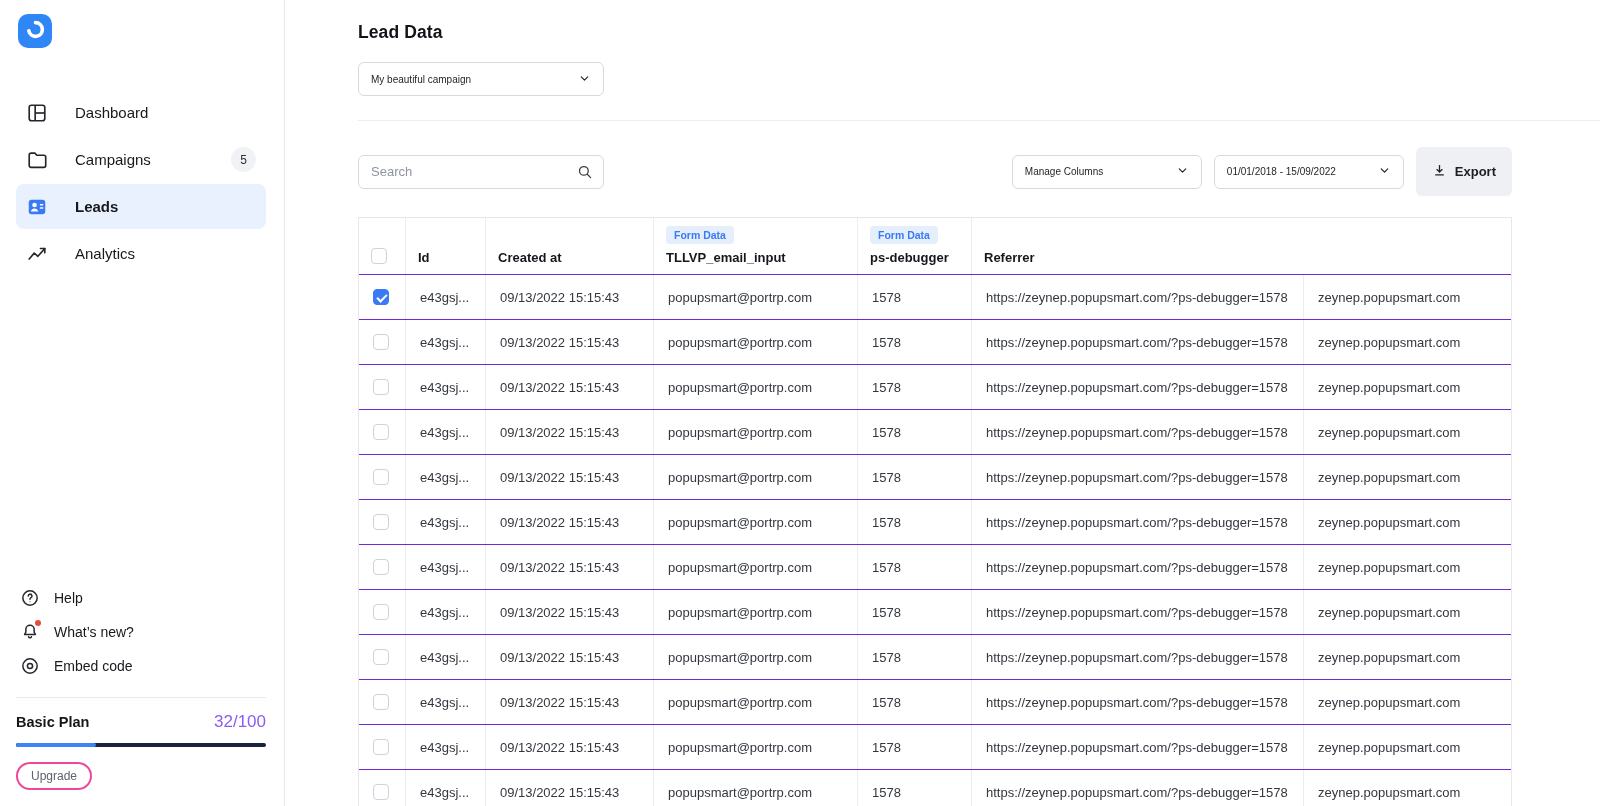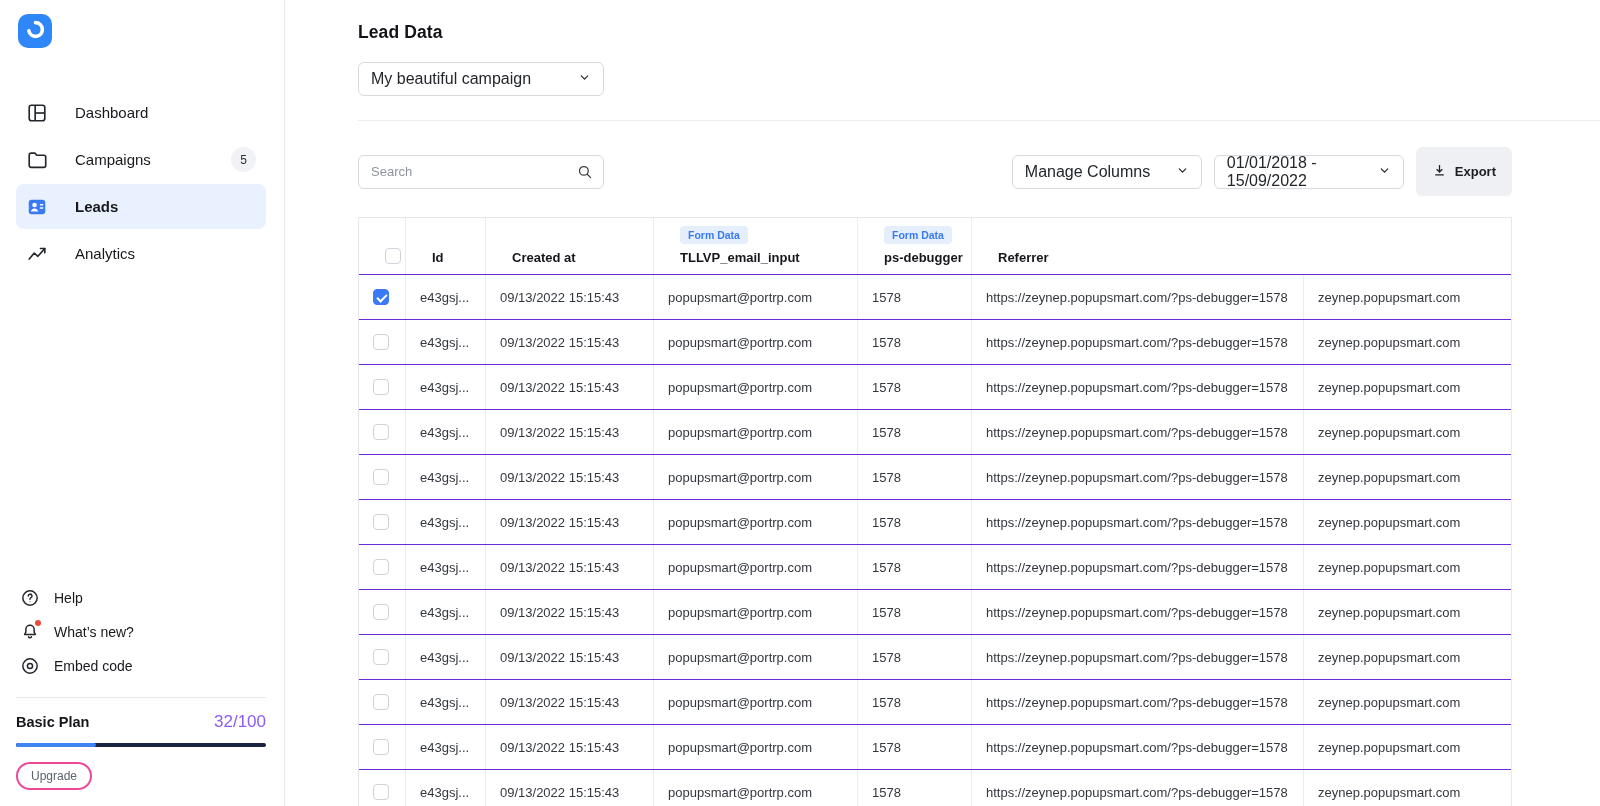--- a/index.html
+++ b/index.html
@@ -58,21 +58,21 @@
   }
 
   
   .main { flex:1; padding:22px 0 0 73px; overflow:hidden; }
   .main-inner { width:1154px; }
   .page-title { font-size:17.5px; font-weight:bold; color:#111318; letter-spacing:.1px; }
 
   .select-box {
     height:34px; border:1px solid #d7dade; border-radius:6px; background:#fff;
     display:flex; align-items:center; justify-content:space-between;
-    padding:0 12px; font-size:16px; color:#23262b; cursor:pointer;
+    padding:0 12px; font-size:10px; color:#23262b; cursor:pointer;
   }
   .campaign-select { width:246px; margin-top:19px; }
 
   .header-divider { border-bottom:1px solid #ededf1; margin-top:24px; margin-right:-88px; }
 
   .toolbar { margin-top:26px; display:flex; align-items:center; justify-content:space-between; }
   .search-wrap { position:relative; width:246px; }
   .search-input {
     width:100%; height:34px; border:1px solid #d7dade; border-radius:6px;
     padding:0 36px 0 12px; font-size:13px; color:#23262b; outline:none;
@@ -91,21 +91,21 @@
   }
 
   
   .table { margin-top:21px; width:1154px; border:1px solid #e7e8ec; }
   .trow {
     display:grid;
     grid-template-columns:46px 80px 168px 204px 114px 332px 1fr;
   }
   .thead .tcell {
     height:56px; display:flex; flex-direction:column; justify-content:flex-end;
-    padding:0 0 9px 26px; font-size:13px; font-weight:bold; color:#15171c;
+    padding:0 0 9px 12px; font-size:13px; font-weight:bold; color:#15171c;
     border-left:1px solid #ededf1;
   }
   .thead .tcell:first-child { border-left:none; }
   .tbody .trow { border-top:1px solid #6d28d9; }
   .tbody .tcell {
     height:44px; display:flex; align-items:center;
     padding:0 8px 0 14px; font-size:13px; color:#33373e;
     border-left:1px solid #ededf1; white-space:nowrap; overflow:hidden;
   }
   .tbody .tcell:first-child { border-left:none; }

